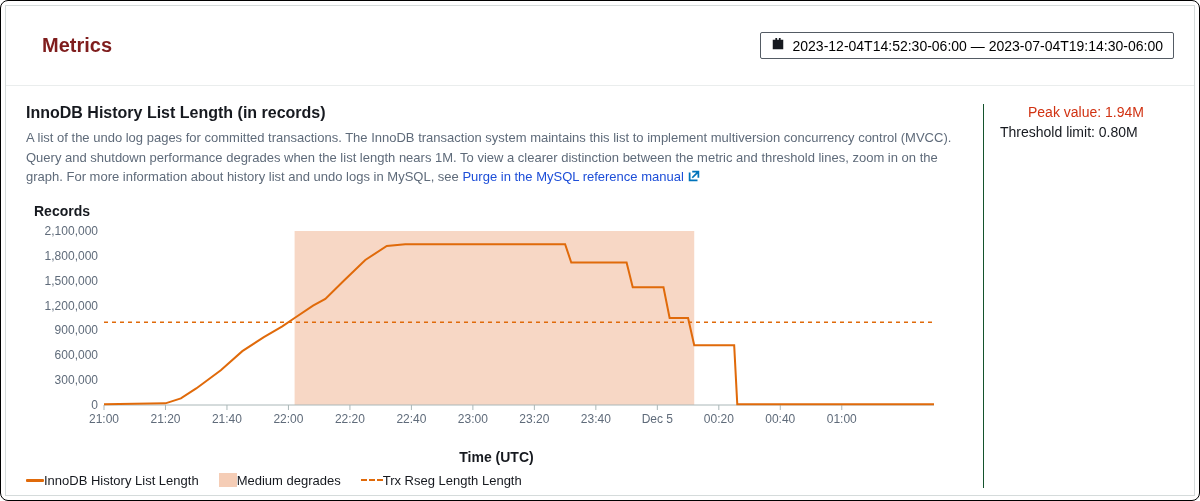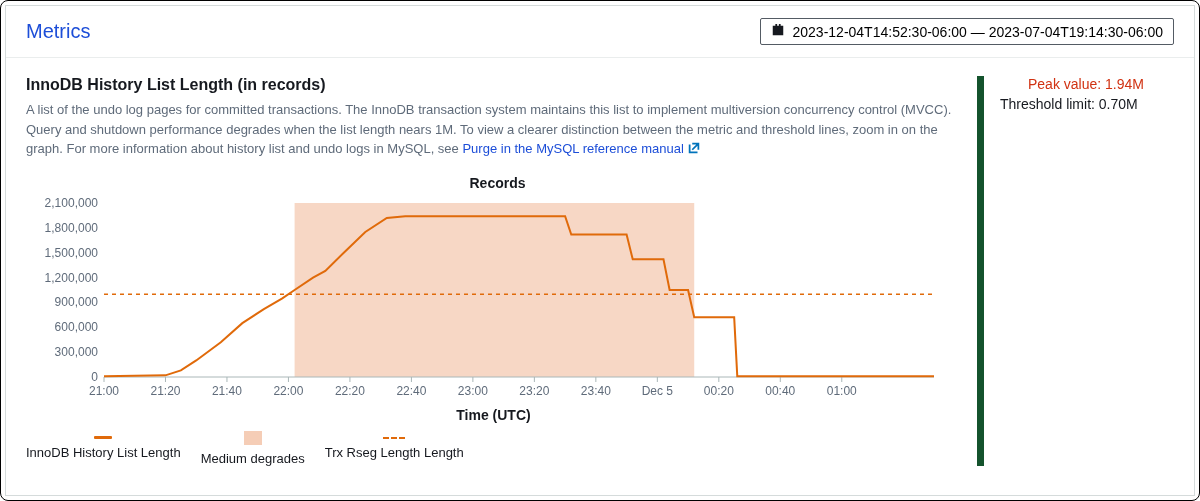--- a/index.html
+++ b/index.html
@@ -2,42 +2,42 @@
 <html><head>
 <meta charset="utf-8">
 <style>
   * { box-sizing: border-box; }
   html, body { margin: 0; padding: 0; font-family: "Amazon Ember", -apple-system, "Segoe UI", Arial, sans-serif; background: #fff; color: #16191f; }
   .frame { width: 1200px; height: 501px; border: 1px solid #000; border-radius: 8px; padding: 4px; }
   .inner { width: 100%; height: 100%; border: 1px solid #d5dbdb; }
 
   
   .hdr { display: flex; align-items: center; justify-content: space-between; padding: 12px 20px; border-bottom: 1px solid #eaeded; }
-  .hdr h1 { margin: 0; font-size: 20px; font-weight: 400; color: #1d4ed8; }
+  .hdr h1 { margin: 16px; font-size: 20px; font-weight: 700; color: #7f1d1d; }
   .range-btn { display: inline-flex; align-items: center; gap: 8px; border: 1px solid #545b64; border-radius: 2px; padding: 4px 10px; font-size: 14px; background: #fff; cursor: pointer; }
   .range-btn svg { width: 14px; height: 14px; fill: #16191f; }
 
   
   .main { display: flex; padding: 18px 20px 10px 20px; }
-  .left { flex: 1; padding-right: 16px; border-right: 7px solid #14532d; }
+  .left { flex: 1; padding-right: 16px; border-right: 1px solid #14532d; }
   .right { width: 190px; padding-left: 16px; font-size: 14px; }
 
   .chart-title { font-weight: 700; font-size: 16px; margin: 0 0 6px 0; }
   .chart-desc { font-size: 13px; color: #5f6b7a; line-height: 1.5; }
   .chart-desc a { color: #1d4ed8; text-decoration: none; }
   .ext-icon { display: inline-block; vertical-align: -2px; }
 
-  .yaxis-title { font-weight: 700; font-size: 14px; margin: 14px 0 6px 8px; text-align: center; }
+  .yaxis-title { font-weight: 700; font-size: 14px; margin: 14px 0 6px 8px; }
 
   .chart-wrap { position: relative; width: 918px; height: 210px; }
-  .xaxis-title { text-align: center; font-weight: 700; font-size: 14px; margin-top: 0; }
+  .xaxis-title { text-align: center; font-weight: 700; font-size: 14px; margin-top: 14px; }
 
   
   .legend { display: flex; gap: 20px; align-items: center; margin-top: 8px; font-size: 13px; }
-  .leg-item { display: inline-flex; align-items: center; gap: 6px; color: #16191f; flex-direction: column; }
+  .leg-item { display: inline-flex; align-items: center; color: #16191f; }
   .sw-line { width: 18px; height: 3px; background: #e06a0a; border-radius: 1px; }
   .sw-box  { width: 18px; height: 14px; background: #f5cdb6; }
   .sw-dash { width: 22px; height: 0; border-top: 2px dashed #e06a0a; }
 
   .peak { color: #d13212; font-weight: 400; margin-bottom: 4px; margin-left: 28px; }
   .thresh { color: #16191f; }
 
   svg.chart-svg { width: 100%; height: 100%; display: block; }
   .axis-line { stroke: #aab7b8; stroke-width: 1; }
   .series { fill: none; stroke: #e06a0a; stroke-width: 2; }
@@ -143,17 +143,17 @@
           </span>
           <span class="leg-item">
             <span class="sw-dash"></span>
             <span>Trx Rseg Length Length</span>
           </span>
         </div>
       </div>
 
       <div class="right">
         <div class="peak">Peak value: 1.94M</div>
-        <div class="thresh">Threshold limit: 0.70M</div>
+        <div class="thresh">Threshold limit: 0.80M</div>
       </div>
     </div>
   </div>
 </div>
 
 </body></html>

